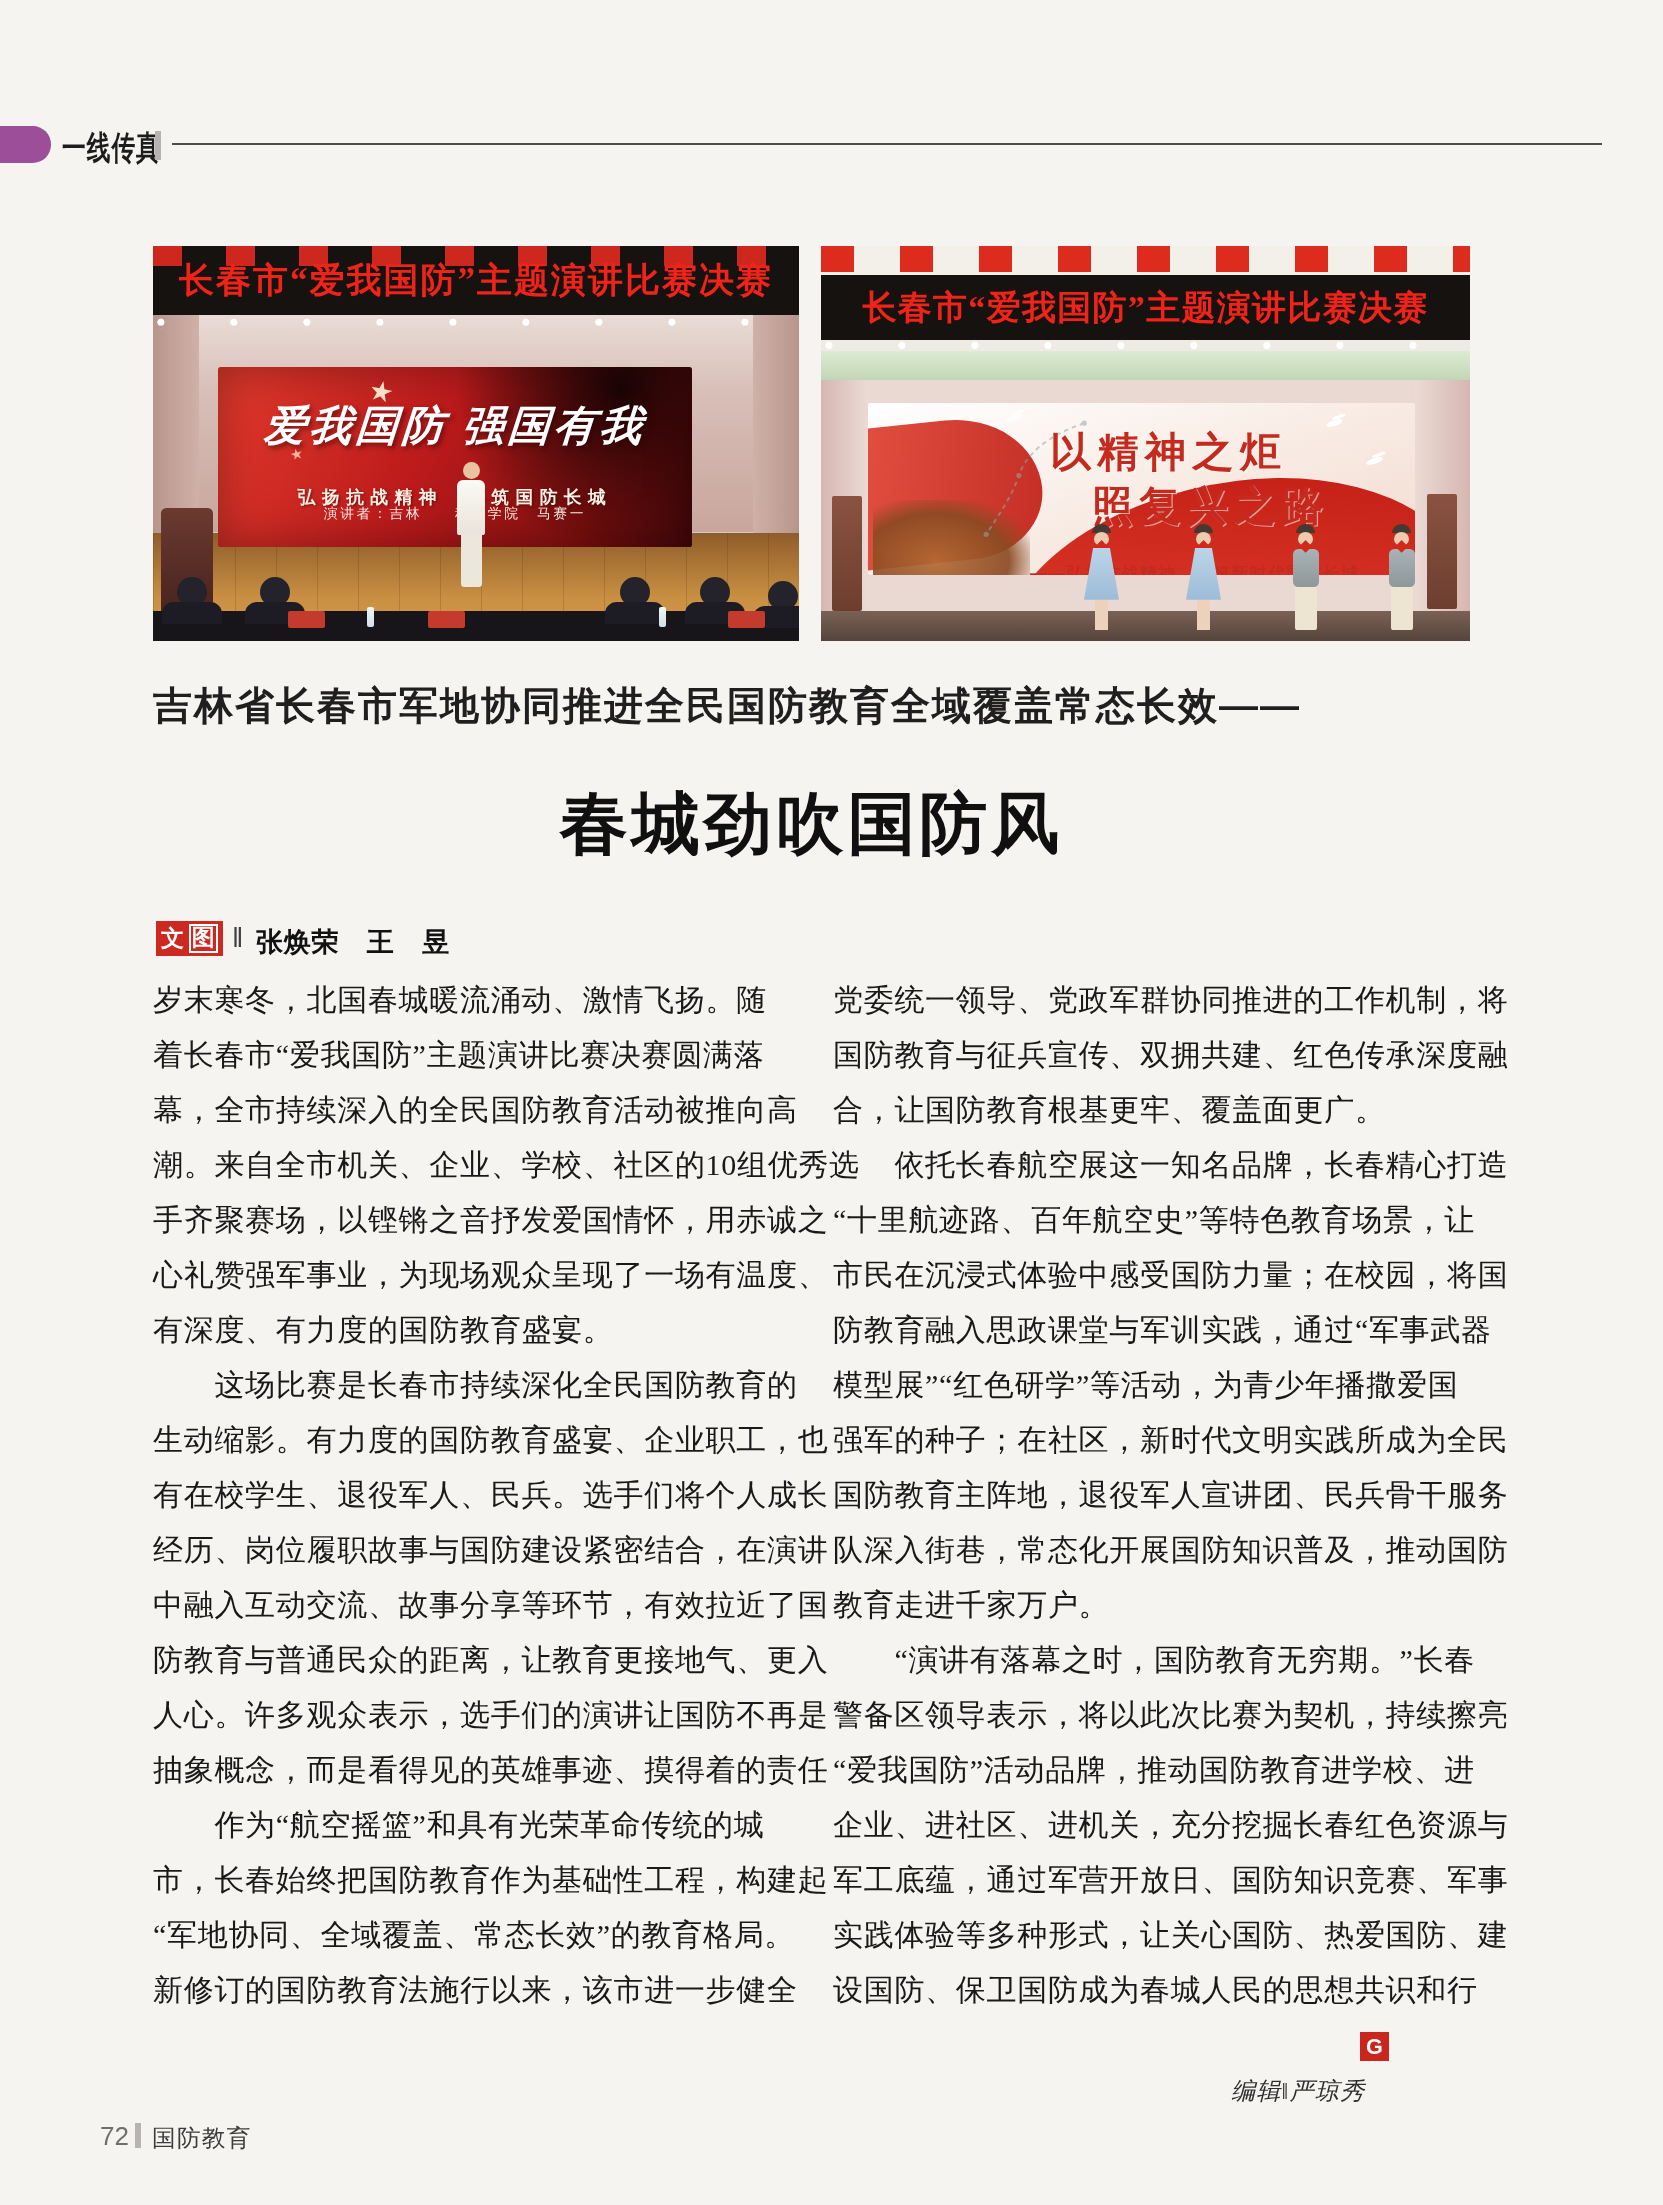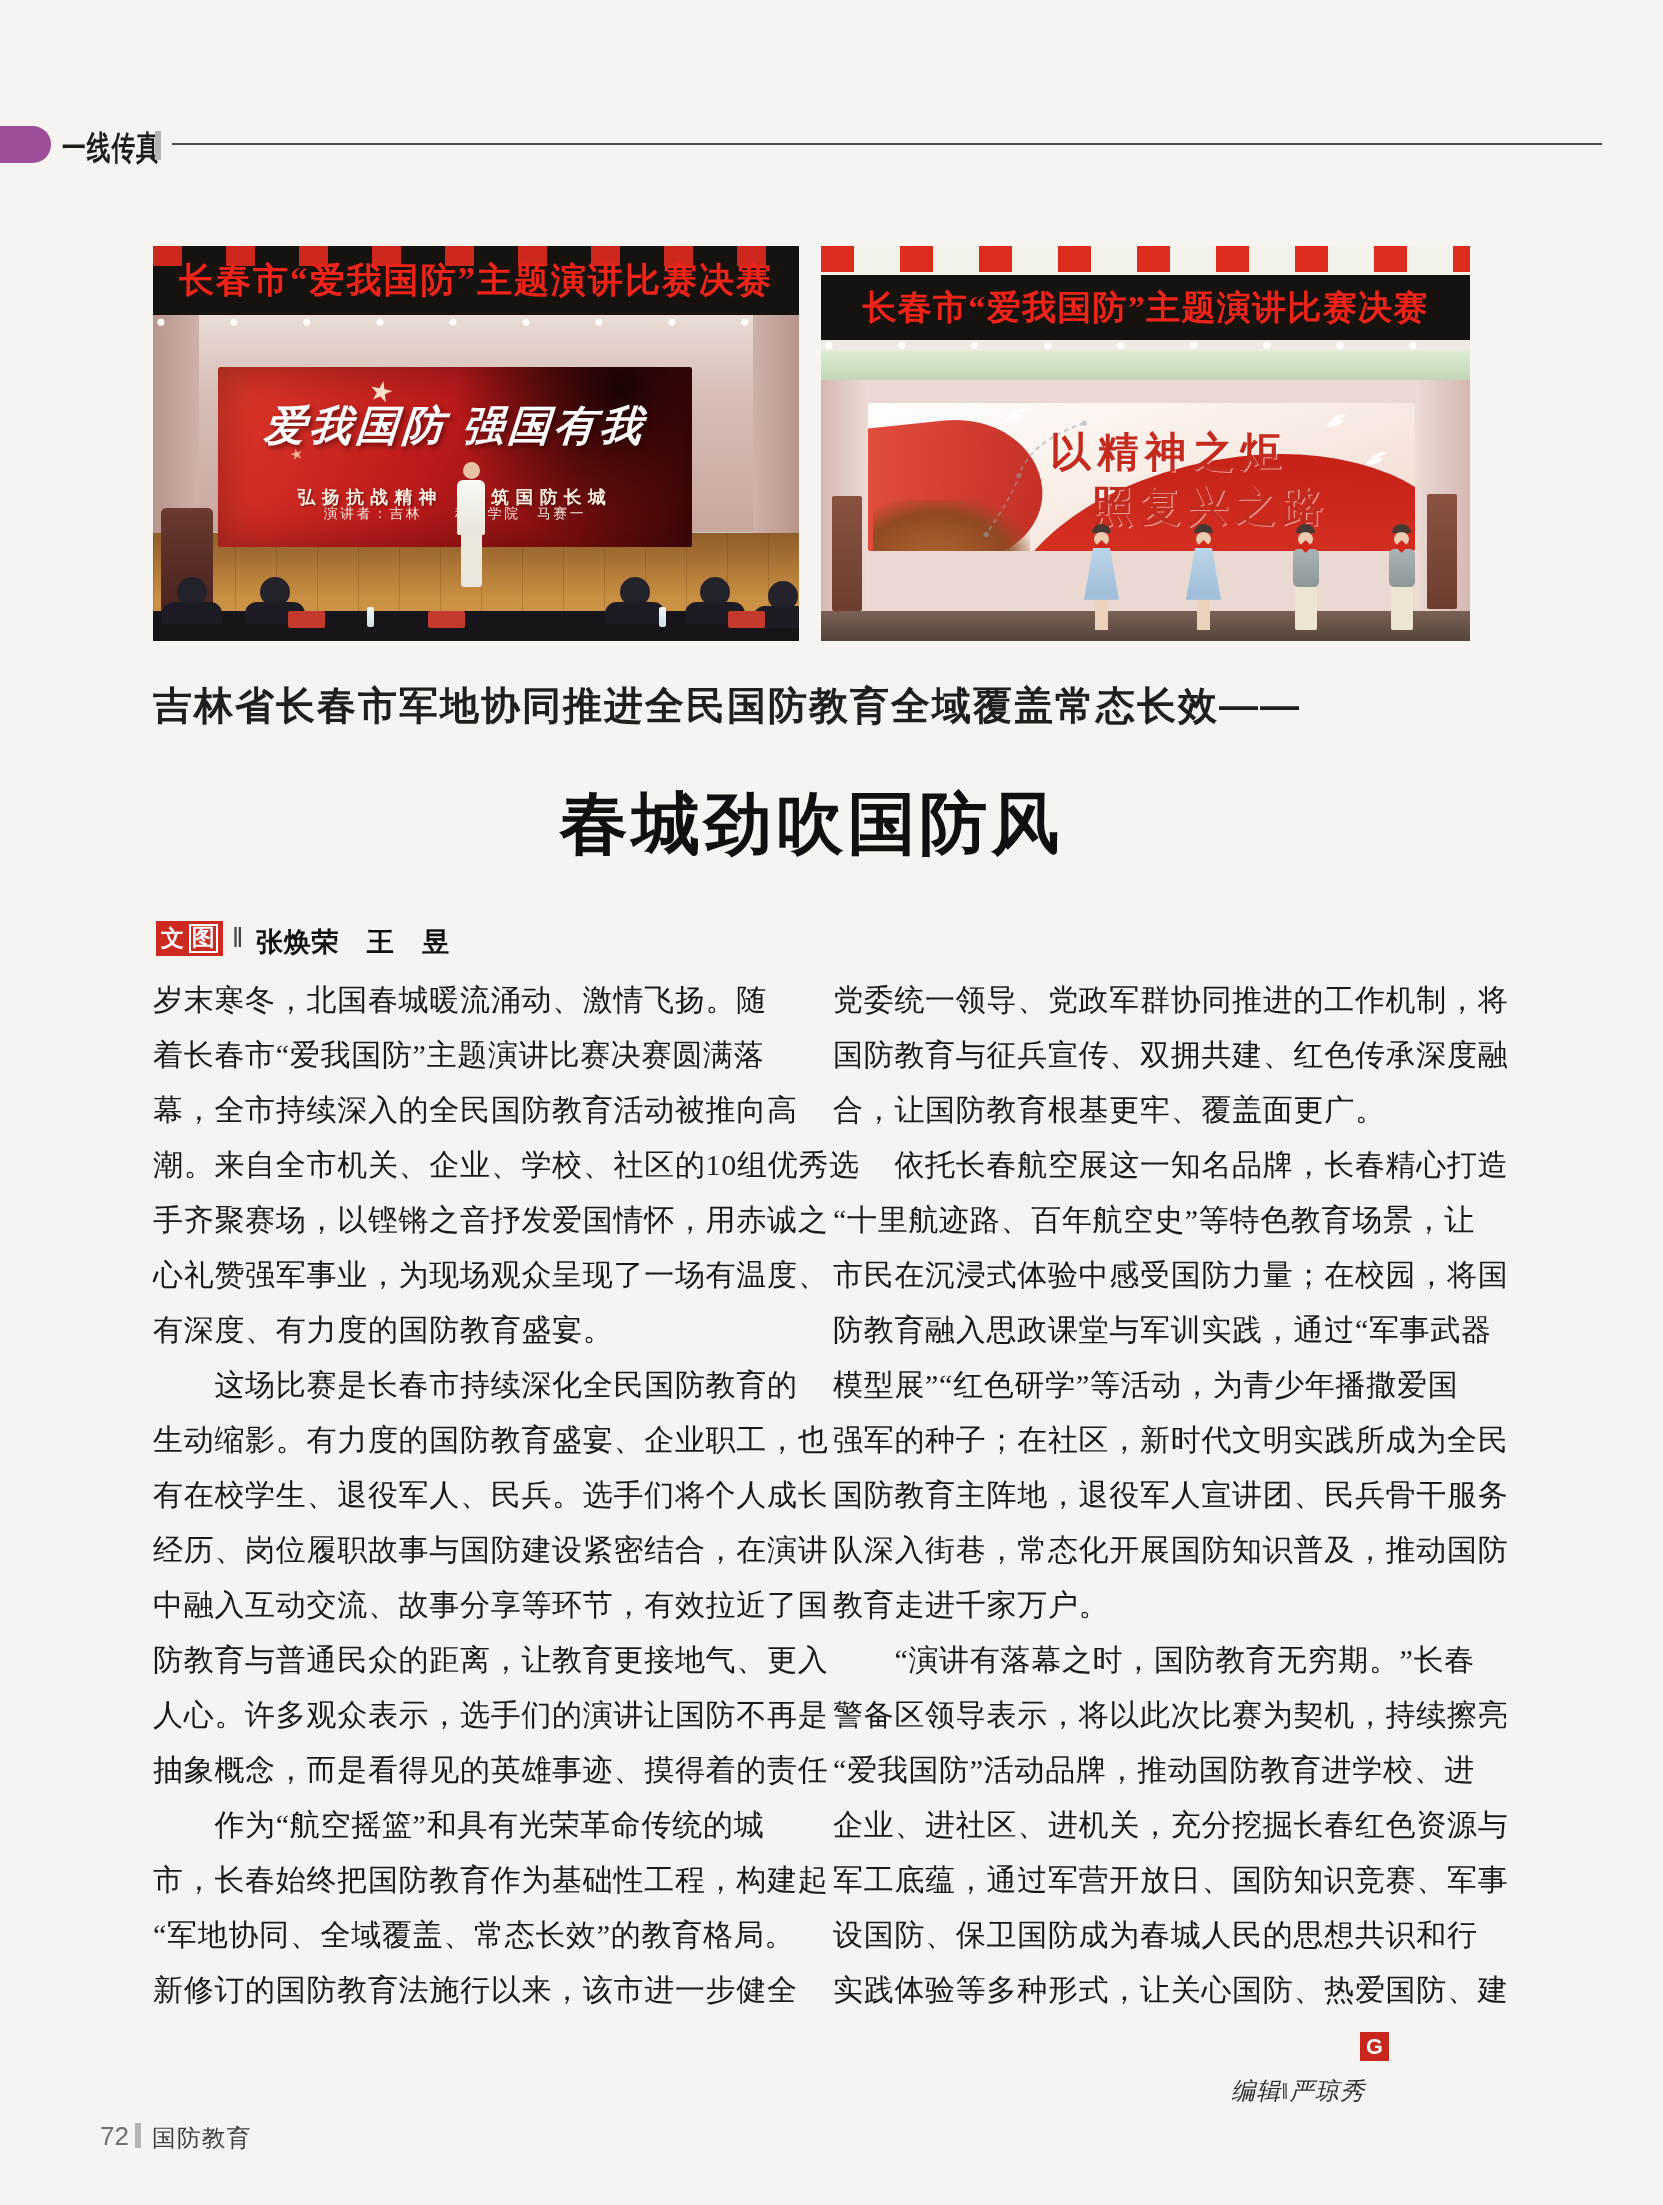--- a/index.html
+++ b/index.html
@@ -60,21 +60,21 @@
   .p2-banner .banner-text{top:0;line-height:65px;font-size:34px;letter-spacing:1.3px;}
   .p2-lights{top:94px;height:10.5px;background-color:#efebe4;}
   .p2-green{position:absolute;left:0;top:105px;width:100%;height:29px;background:linear-gradient(#dcebd2,#c2d6b6);}
   .p2-hall{position:absolute;left:0;top:134px;width:100%;height:261px;background:#ead8d3;}
   .p2-side{position:absolute;top:134px;height:261px;}
   .p2-side.l{left:0;width:47px;background:linear-gradient(90deg,#d5b7b0,#ecdad5);}
   .p2-side.r{right:0;width:55px;background:linear-gradient(270deg,#d5b7b0,#ecdad5);}
   .p2-door{position:absolute;width:30px;height:115px;background:linear-gradient(#8a5340,#6d3e2f);border-radius:2px;}
   .p2-door.l{left:10.5px;top:250px;}
   .p2-door.r{right:13px;top:248px;}
-  .p2-screen{position:absolute;left:47px;top:157px;width:547px;height:148px;border-radius:2px;overflow:hidden;background:linear-gradient(160deg,#ffffff 0%,#faf0ea 40%,#f5e3da 75%,#f2ddd2 100%);}
+  .p2-screen{position:absolute;left:47px;top:157px;width:547px;height:172px;border-radius:2px;overflow:hidden;background:linear-gradient(160deg,#ffffff 0%,#faf0ea 40%,#f5e3da 75%,#f2ddd2 100%);}
   .p2-redflag{position:absolute;left:-22px;top:18.3px;width:196px;height:141px;background:linear-gradient(100deg,#e34634,#c01f17);border-radius:0 55% 45% 8% / 0 65% 55% 10%;transform:rotate(-6deg);opacity:.93;}
   .p2-statue{position:absolute;left:5.2px;top:97px;width:157px;height:102px;background:radial-gradient(ellipse at 40% 60%,#b26a33 0%,#8a4a22 55%,rgba(120,60,25,0) 78%);opacity:.92;}
   .p2-swoosh{position:absolute;right:-46px;bottom:-85px;width:472px;height:177px;background:linear-gradient(10deg,#e4402e,#c21d14);border-radius:55% 45% 10% 10% / 90% 70% 0 0;transform:rotate(-7deg);}
   .p2-title{position:absolute;font-family:"Liberation Serif","DejaVu Serif",serif;font-weight:700;font-size:41px;color:#c52a1e;letter-spacing:6.5px;text-shadow:1.3px 1.3px 0 rgba(255,255,255,.55);white-space:nowrap;}
   .p2-title.t1{left:182px;top:22px;}
   .p2-title.t2{left:224px;top:76px;}
   .p2-sub{position:absolute;left:162px;top:159px;font-size:17px;font-weight:700;color:#c52a1e;letter-spacing:1.3px;white-space:nowrap;}
   .dove{position:absolute;width:17px;height:5.9px;background:#fff;border-radius:50%;transform:rotate(-18deg);box-shadow:5.9px -4.6px 0 -1.3px #ffffff;}
   .d1{left:458px;top:17px;} .d2{left:498px;top:55px;} .d3{left:138px;top:11.8px;opacity:.8;}
   .p2-floor{position:absolute;left:0;top:365px;width:100%;height:29.5px;background:linear-gradient(#7b6155,#55443b);}
@@ -277,22 +277,22 @@
       <div class="bodyline">模型展”“红色研学”等活动，为青少年播撒爱国</div>
       <div class="bodyline">强军的种子；在社区，新时代文明实践所成为全民</div>
       <div class="bodyline">国防教育主阵地，退役军人宣讲团、民兵骨干服务</div>
       <div class="bodyline">队深入街巷，常态化开展国防知识普及，推动国防</div>
       <div class="bodyline">教育走进千家万户。</div>
       <div class="bodyline">　　“演讲有落幕之时，国防教育无穷期。”长春</div>
       <div class="bodyline">警备区领导表示，将以此次比赛为契机，持续擦亮</div>
       <div class="bodyline">“爱我国防”活动品牌，推动国防教育进学校、进</div>
       <div class="bodyline">企业、进社区、进机关，充分挖掘长春红色资源与</div>
       <div class="bodyline">军工底蕴，通过军营开放日、国防知识竞赛、军事</div>
+      <div class="bodyline">实践体验等多种形式，让关心国防、热爱国防、建</div>
       <div class="bodyline">设国防、保卫国防成为春城人民的思想共识和行</div>
-      <div class="bodyline">实践体验等多种形式，让关心国防、热爱国防、建</div>
     </div>
 
   <div class="endmark">G</div>
   <div class="editor">编辑‖严琼秀</div>
 
   <div class="footer-num">72</div>
   <div class="footer-bar"></div>
   <div class="footer-mag">国防教育</div>
 
 </div>

